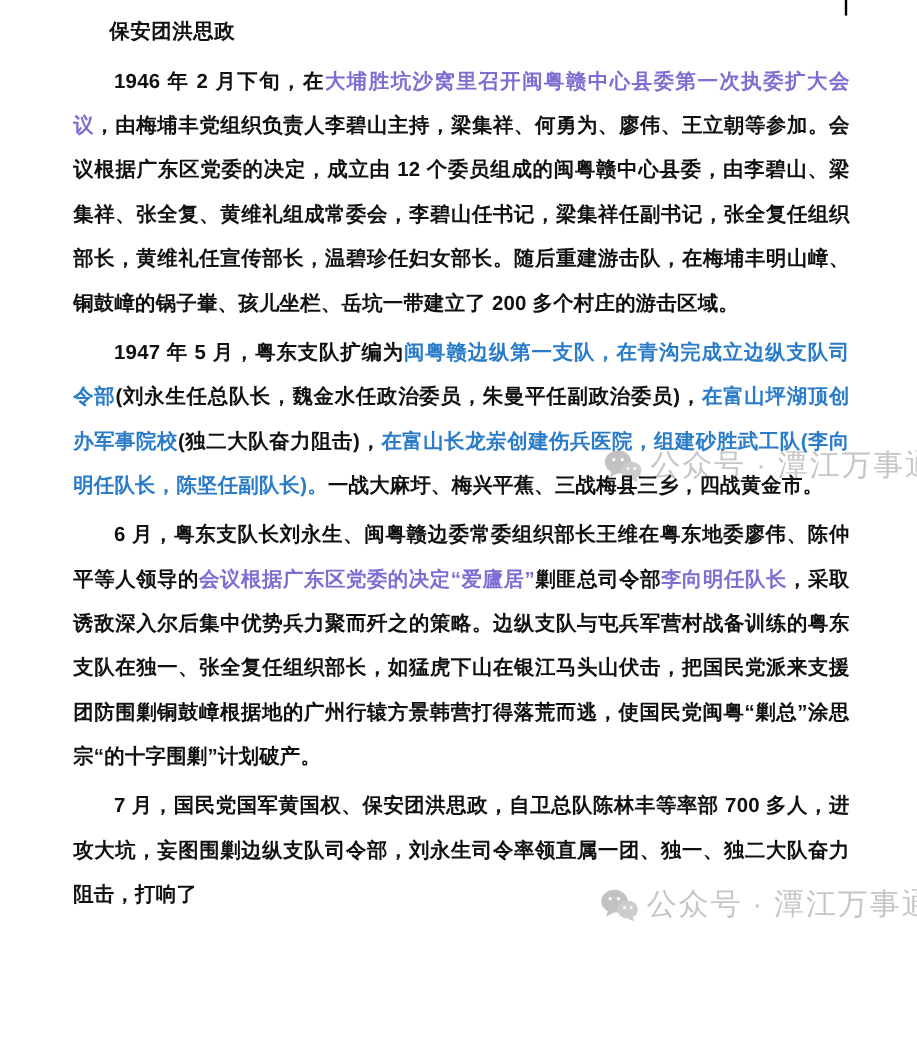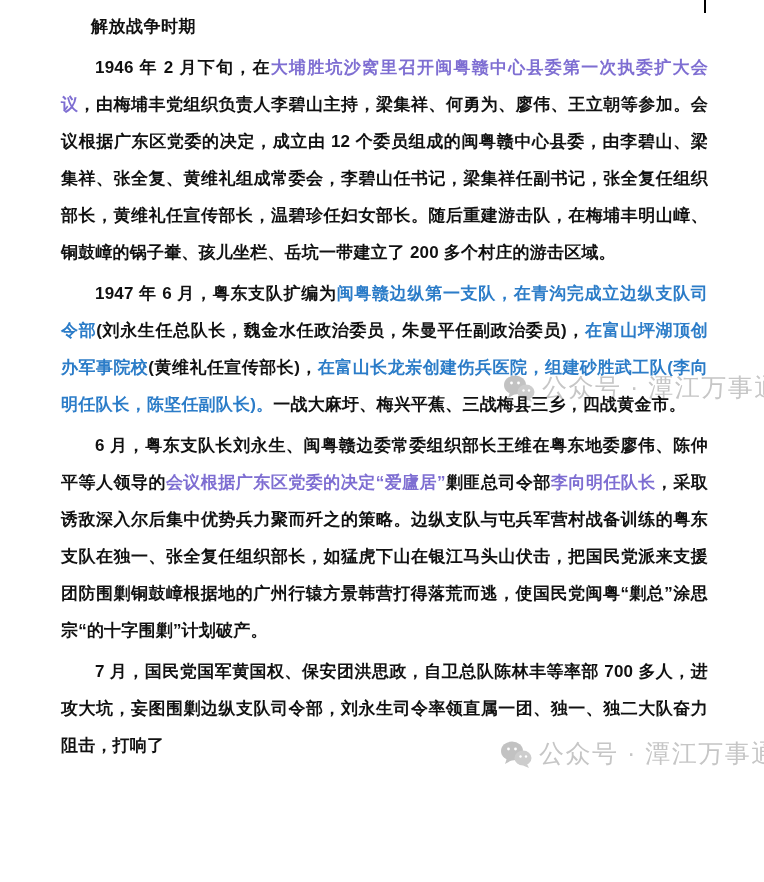--- a/index.html
+++ b/index.html
@@ -98,22 +98,22 @@
         <ellipse cx="23" cy="18" rx="8.5" ry="7.5" fill="#cdcdcd"></ellipse>
         <path d="M27 24 L29 28 L23 25.5 Z" fill="#cdcdcd"></path>
         <circle cx="20.5" cy="16.5" r="1.2" fill="#ffffff"></circle>
         <circle cx="26" cy="16.5" r="1.2" fill="#ffffff"></circle>
       </svg>
     </span>
     <span class="wm-text">公众号 · 潭江万事通</span>
   </div>
 
   <div class="content">
-    <h2 class="title">解放战争时期</h2>
+    <h2 class="title">保安团洪思政</h2>
     <div id="paragraphs">
         <p class="para"><span>1946 年 2 月下旬，在</span><span class="link purple">大埔胜坑沙窝里召开闽粤赣中心县委第一次执委扩大会议</span><span>，由梅埔丰党组织负责人李碧山主持，梁集祥、何勇为、廖伟、王立朝等参加。会议根据广东区党委的决定，成立由 12 个委员组成的闽粤赣中心县委，由李碧山、梁集祥、张全复、黄维礼组成常委会，李碧山任书记，梁集祥任副书记，张全复任组织部长，黄维礼任宣传部长，温碧珍任妇女部长。随后重建游击队，在梅埔丰明山嶂、铜鼓嶂的锅子輋、孩儿坐栏、岳坑一带建立了 200 多个村庄的游击区域。</span></p>
-        <p class="para"><span>1947 年 6 月，粤东支队扩编为</span><span class="link blue">闽粤赣边纵第一支队，在青沟完成立边纵支队司令部</span><span>(刘永生任总队长，魏金水任政治委员，朱曼平任副政治委员)，</span><span class="link blue">在富山坪湖顶创办军事院校</span><span>(黄维礼任宣传部长)，</span><span class="link blue">在富山长龙岽创建伤兵医院，组建砂胜武工队(李向明任队长，陈坚任副队长)。</span><span>一战大麻圩、梅兴平蕉、三战梅县三乡，四战黄金市。</span></p>
+        <p class="para"><span>1947 年 5 月，粤东支队扩编为</span><span class="link blue">闽粤赣边纵第一支队，在青沟完成立边纵支队司令部</span><span>(刘永生任总队长，魏金水任政治委员，朱曼平任副政治委员)，</span><span class="link blue">在富山坪湖顶创办军事院校</span><span>(独二大队奋力阻击)，</span><span class="link blue">在富山长龙岽创建伤兵医院，组建砂胜武工队(李向明任队长，陈坚任副队长)。</span><span>一战大麻圩、梅兴平蕉、三战梅县三乡，四战黄金市。</span></p>
         <p class="para"><span>6 月，粤东支队长刘永生、闽粤赣边委常委组织部长王维在粤东地委廖伟、陈仲平等人领导的</span><span class="link purple">会议根据广东区党委的决定“爱廬居”</span><span>剿匪总司令部</span><span class="link purple">李向明任队长</span><span>，采取诱敌深入尔后集中优势兵力聚而歼之的策略。边纵支队与屯兵军营村战备训练的粤东支队在独一、张全复任组织部长，如猛虎下山在银江马头山伏击，把国民党派来支援团防围剿铜鼓嶂根据地的广州行辕方景韩营打得落荒而逃，使国民党闽粤“剿总”涂思宗“的十字围剿”计划破产。</span></p>
         <p class="para"><span>7 月，国民党国军黄国权、保安团洪思政，自卫总队陈林丰等率部 700 多人，进攻大坑，妄图围剿边纵支队司令部，刘永生司令率领直属一团、独一、独二大队奋力阻击，打响了</span></p>
       </div>
   </div>
 
 </div>
 
 </body></html>

